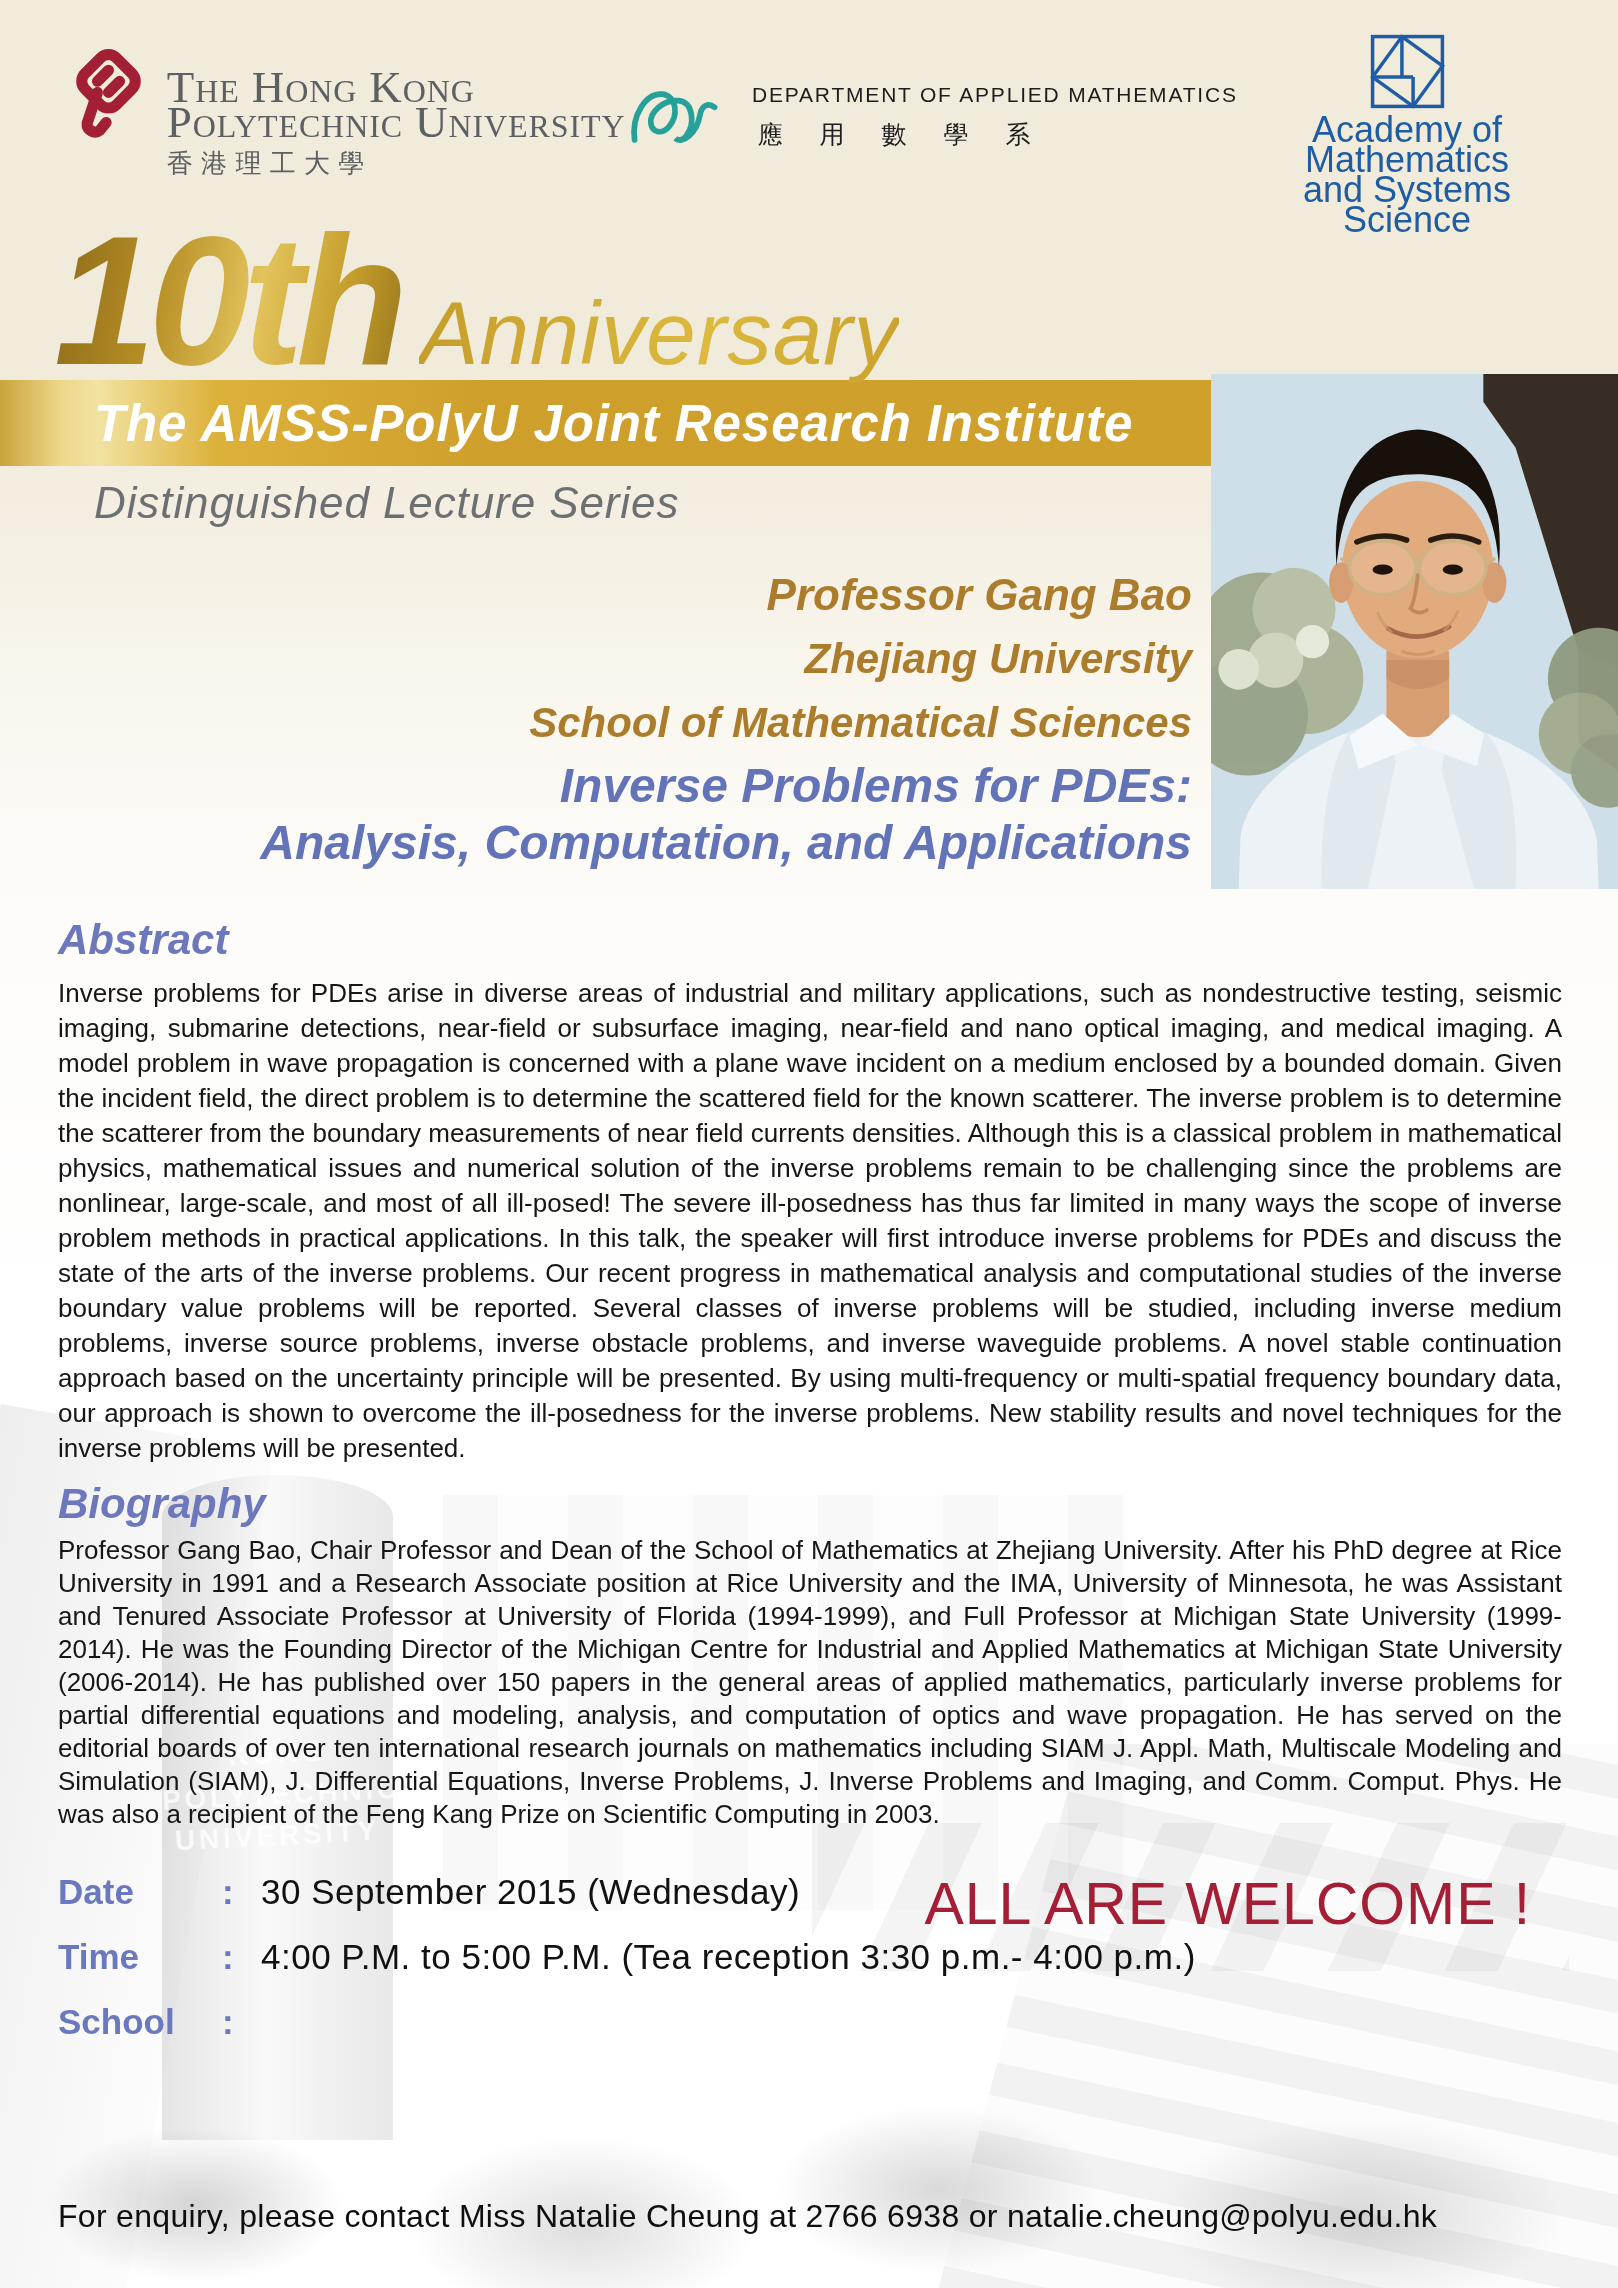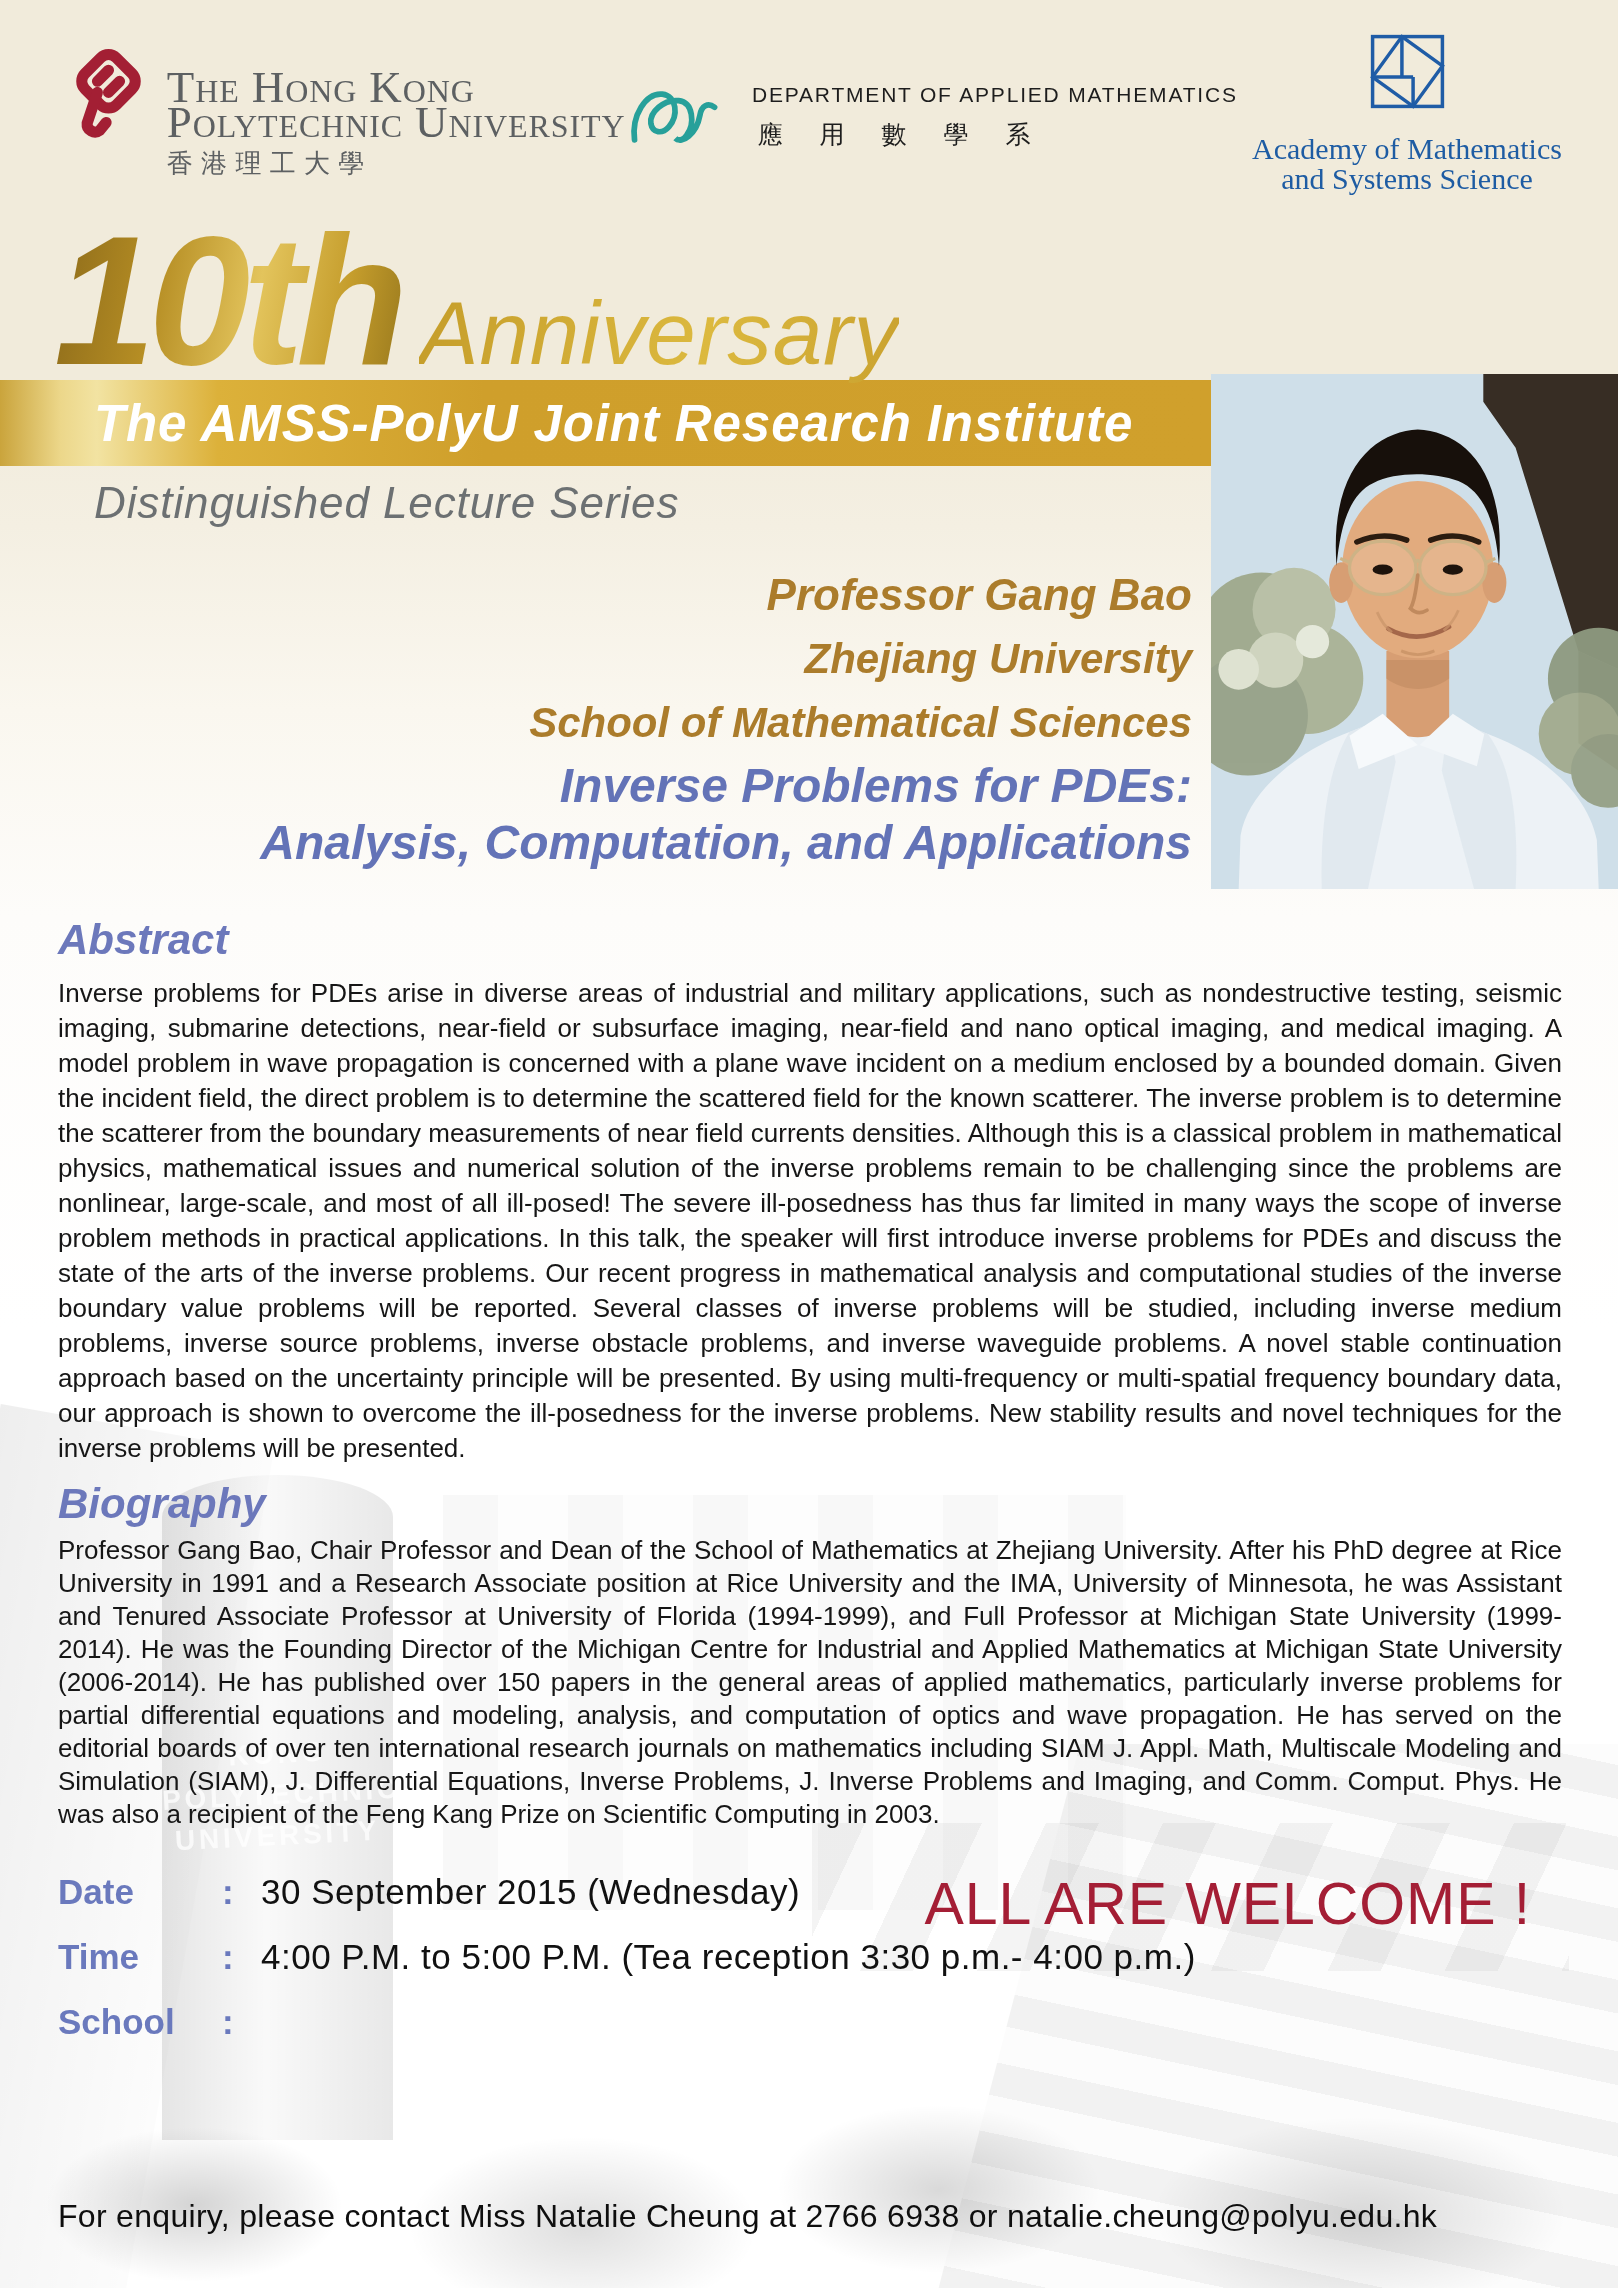--- a/index.html
+++ b/index.html
@@ -40,21 +40,21 @@
   .polyu-text{ padding-top:22px; color:#5d6062; font-family:"Liberation Serif", serif; }
   .polyu-line{ font-size:45px; line-height:35px; font-variant:small-caps; letter-spacing:0.9px; }
   .polyu-chinese{ font-size:26px; letter-spacing:8.3px; margin-top:5.5px; font-family:"DejaVu Sans", sans-serif; }
 
   .ama-logo{ position:absolute; left:628px; top:76px; display:flex; align-items:center; gap:26px; z-index:2; }
   .ama-text{ display:flex; flex-direction:column; gap:11px; color:#1d1d1d; }
   .ama-en{ font-size:21px; letter-spacing:1.8px; }
   .ama-zh{ font-size:25px; letter-spacing:37px; margin-left:5.5px; font-family:"DejaVu Sans", sans-serif; }
 
   .amss-logo{ position:absolute; left:1241px; top:31px; width:332px; text-align:center; color:#1e5ca3; z-index:2; }
-  .amss-text{ font-family:Liberation Serif, serif; font-size:30px; line-height:30px; margin-top:19px; }
+  .amss-text{ font-family:Liberation Sans, sans-serif; font-size:36px; line-height:30px; margin-top:0; }
 
   
   .anniversary{ position:absolute; left:54px; top:220px; display:flex; align-items:baseline; z-index:2; }
   .anniv-number{ font-size:183px; line-height:162px; font-weight:bold; font-style:italic; letter-spacing:-7.4px;
     background:linear-gradient(100deg,#8c6a1a 0%,#b68e24 30%,#e3c45c 58%,#c59d2c 82%,#9a7a1e 100%);
     -webkit-background-clip:text; background-clip:text; color:transparent; }
   .anniv-word{ font-size:89px; font-style:italic; margin-left:18.5px; letter-spacing:0.9px;
     background:linear-gradient(100deg,#c59d2a,#dcb93f 60%,#caa22f);
     -webkit-background-clip:text; background-clip:text; color:transparent; }
 

